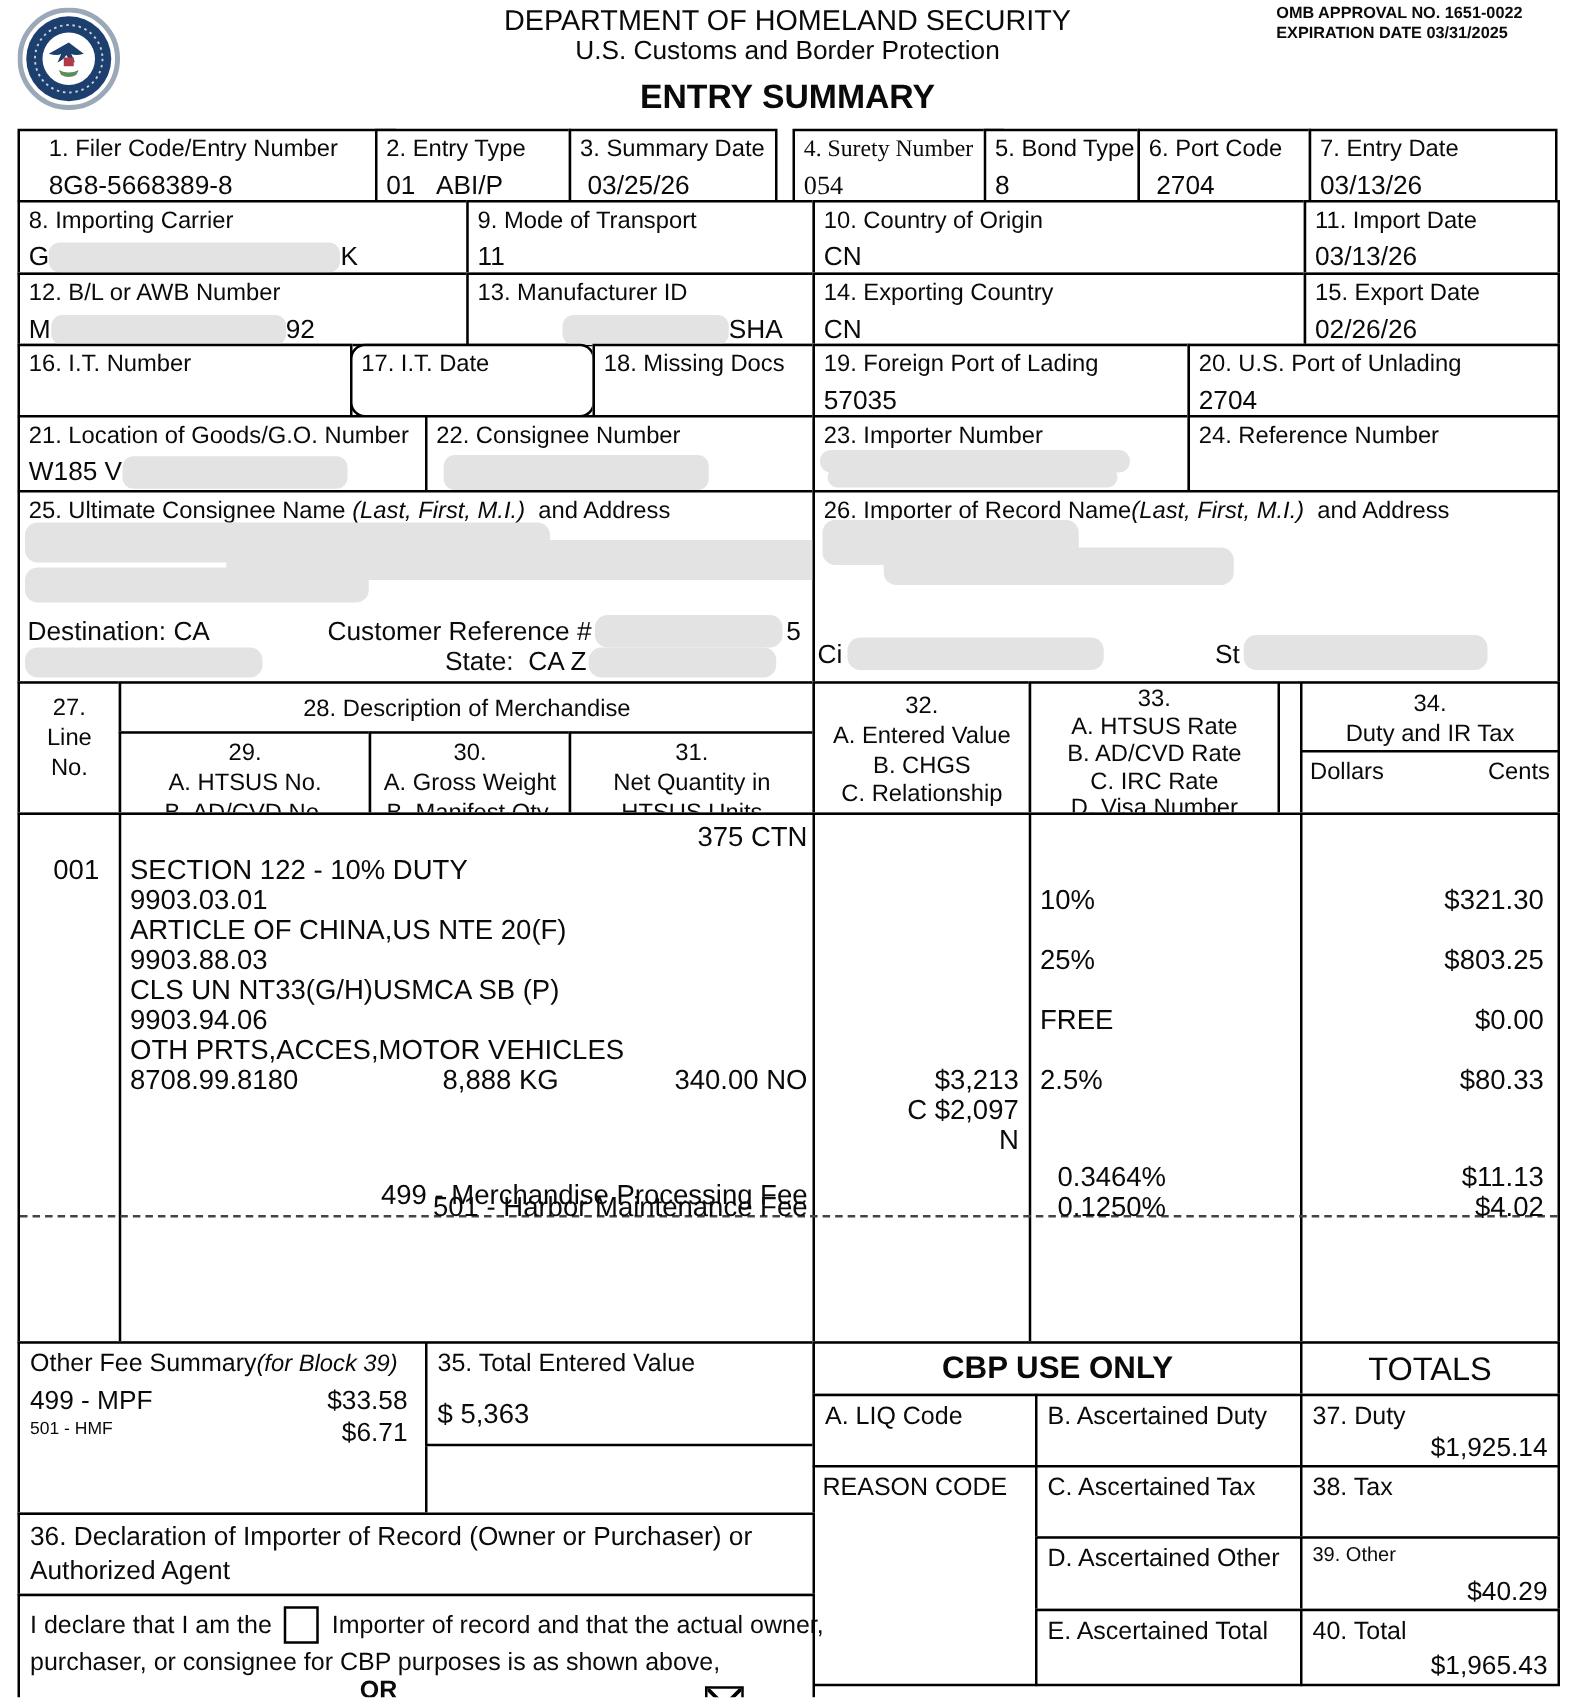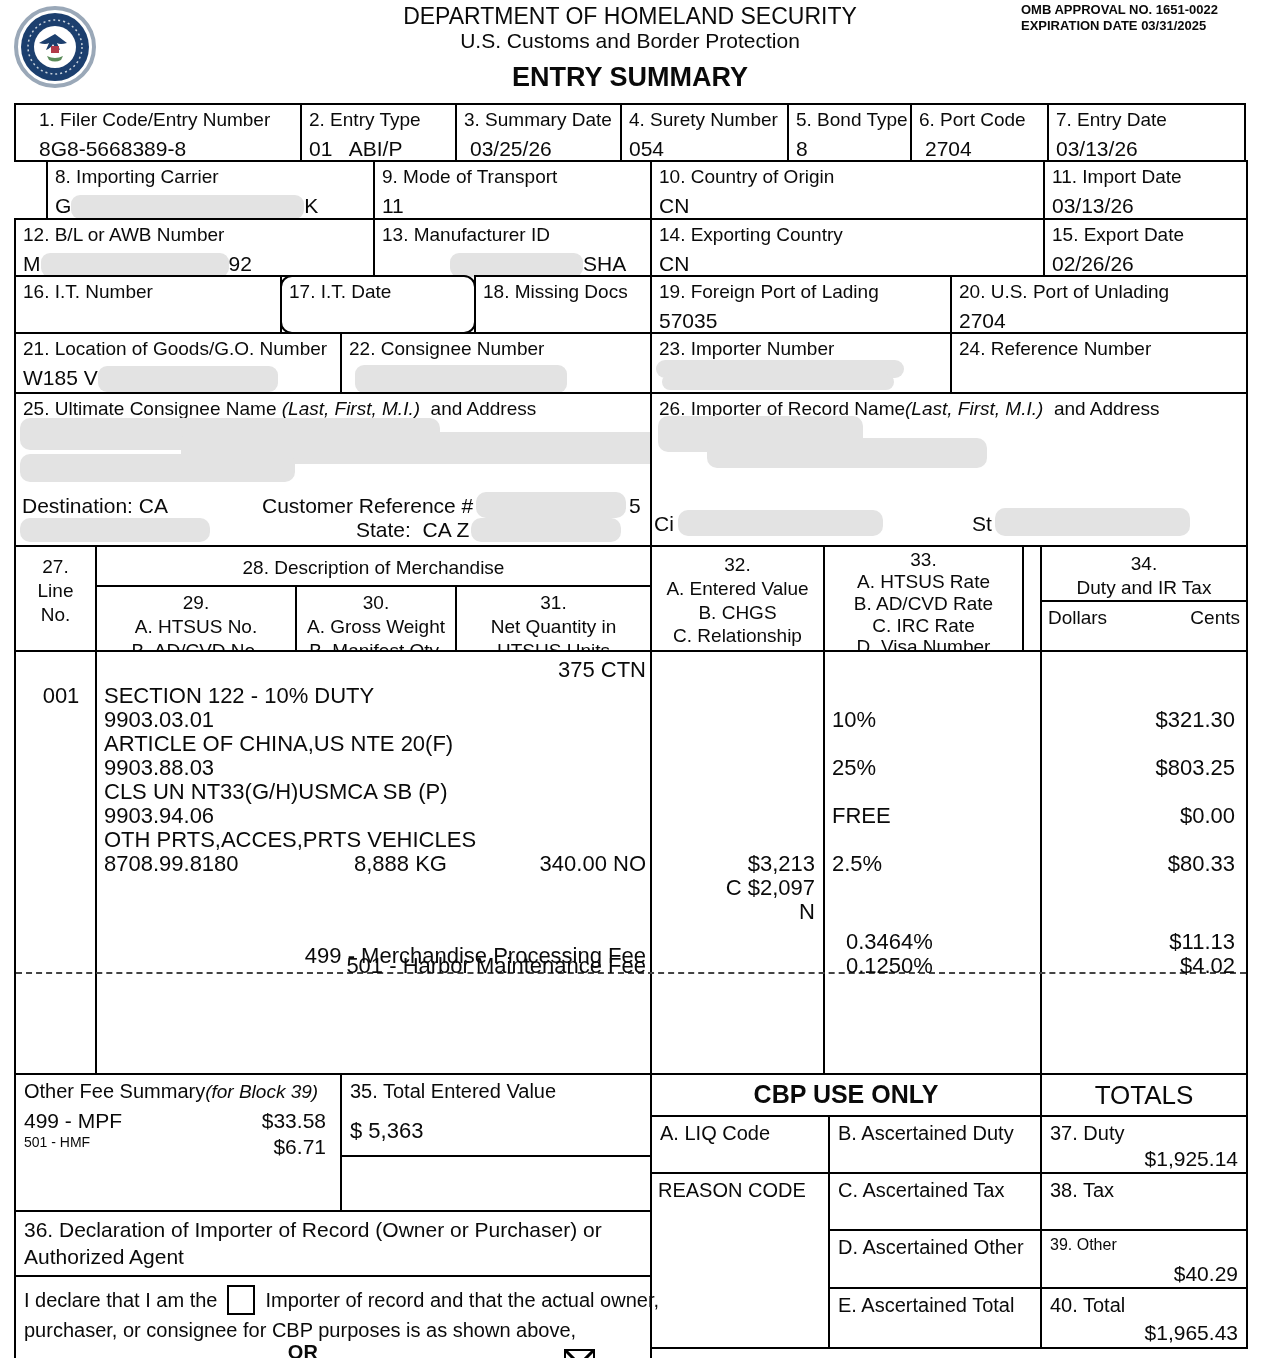--- a/index.html
+++ b/index.html
@@ -49,38 +49,38 @@
     <div class="val">8G8-5668389-8</div>
   </div>
   <div class="c" style="left:300px;top:103px;width:157px;height:59px;">
     <div class="lbl">2. Entry Type</div>
     <div class="val">01   ABI/P</div>
   </div>
   <div class="c" style="left:455px;top:103px;width:167px;height:59px;">
     <div class="lbl">3. Summary Date</div>
     <div class="val" style="padding-left:6px;">03/25/26</div>
   </div>
-  <div class="c" style="left:620px;top:103px;width:169px;height:75px;">
+  <div class="c" style="left:634px;top:103px;width:169px;height:75px;font-family:Liberation Serif, serif;">
     <div class="lbl">4. Surety Number</div>
     <div class="val">054</div>
   </div>
   <div class="c" style="left:787px;top:103px;width:125px;height:59px;">
     <div class="lbl">5. Bond Type</div>
     <div class="val">8</div>
   </div>
   <div class="c" style="left:910px;top:103px;width:139px;height:59px;">
     <div class="lbl">6. Port Code</div>
     <div class="val" style="padding-left:6px;">2704</div>
   </div>
   <div class="c" style="left:1047px;top:103px;width:199px;height:59px;">
     <div class="lbl">7. Entry Date</div>
     <div class="val">03/13/26</div>
   </div>
 
-  <div class="c" style="left:14px;top:160px;width:361px;height:60px;margin-left:32px;">
+  <div class="c" style="left:14px;top:160px;width:361px;height:60px;">
     <div class="lbl">8. Importing Carrier</div>
     <div class="val"><span>G</span><span class="iblob" style="width:233px;height:24px;"></span><span>K</span></div>
   </div>
   <div class="c" style="left:373px;top:160px;width:279px;height:60px;">
     <div class="lbl">9. Mode of Transport</div>
     <div class="val">11</div>
   </div>
   <div class="c" style="left:650px;top:160px;width:395px;height:60px;">
     <div class="lbl">10. Country of Origin</div>
     <div class="val">CN</div>
@@ -219,21 +219,21 @@
 
     <div class="t r" style="left:380px;top:6px;width:250px;">375 CTN</div>
     <div class="t ctr" style="left:18px;top:32px;width:54px;">001</div>
 
     <div class="t" style="left:88px;top:32px;">SECTION 122 - 10% DUTY</div>
     <div class="t" style="left:88px;top:56px;">9903.03.01</div>
     <div class="t" style="left:88px;top:80px;">ARTICLE OF CHINA,US NTE 20(F)</div>
     <div class="t" style="left:88px;top:104px;">9903.88.03</div>
     <div class="t" style="left:88px;top:128px;">CLS UN NT33(G/H)USMCA SB (P)</div>
     <div class="t" style="left:88px;top:152px;">9903.94.06</div>
-    <div class="t" style="left:88px;top:176px;">OTH PRTS,ACCES,PRTS VEHICLES</div>
+    <div class="t" style="left:88px;top:176px;">OTH PRTS,ACCES,MOTOR VEHICLES</div>
 
     <div class="t" style="left:88px;top:200px;">8708.99.8180</div>
     <div class="t" style="left:338px;top:200px;">8,888 KG</div>
     <div class="t r" style="left:510px;top:200px;width:120px;">340.00 NO</div>
 
     <div class="t r" style="left:660px;top:200px;width:139px;">$3,213</div>
     <div class="t r" style="left:660px;top:224px;width:139px;">C $2,097</div>
     <div class="t r" style="left:660px;top:248px;width:139px;">N</div>
 
     <div class="t" style="left:816px;top:56px;">10%</div>

